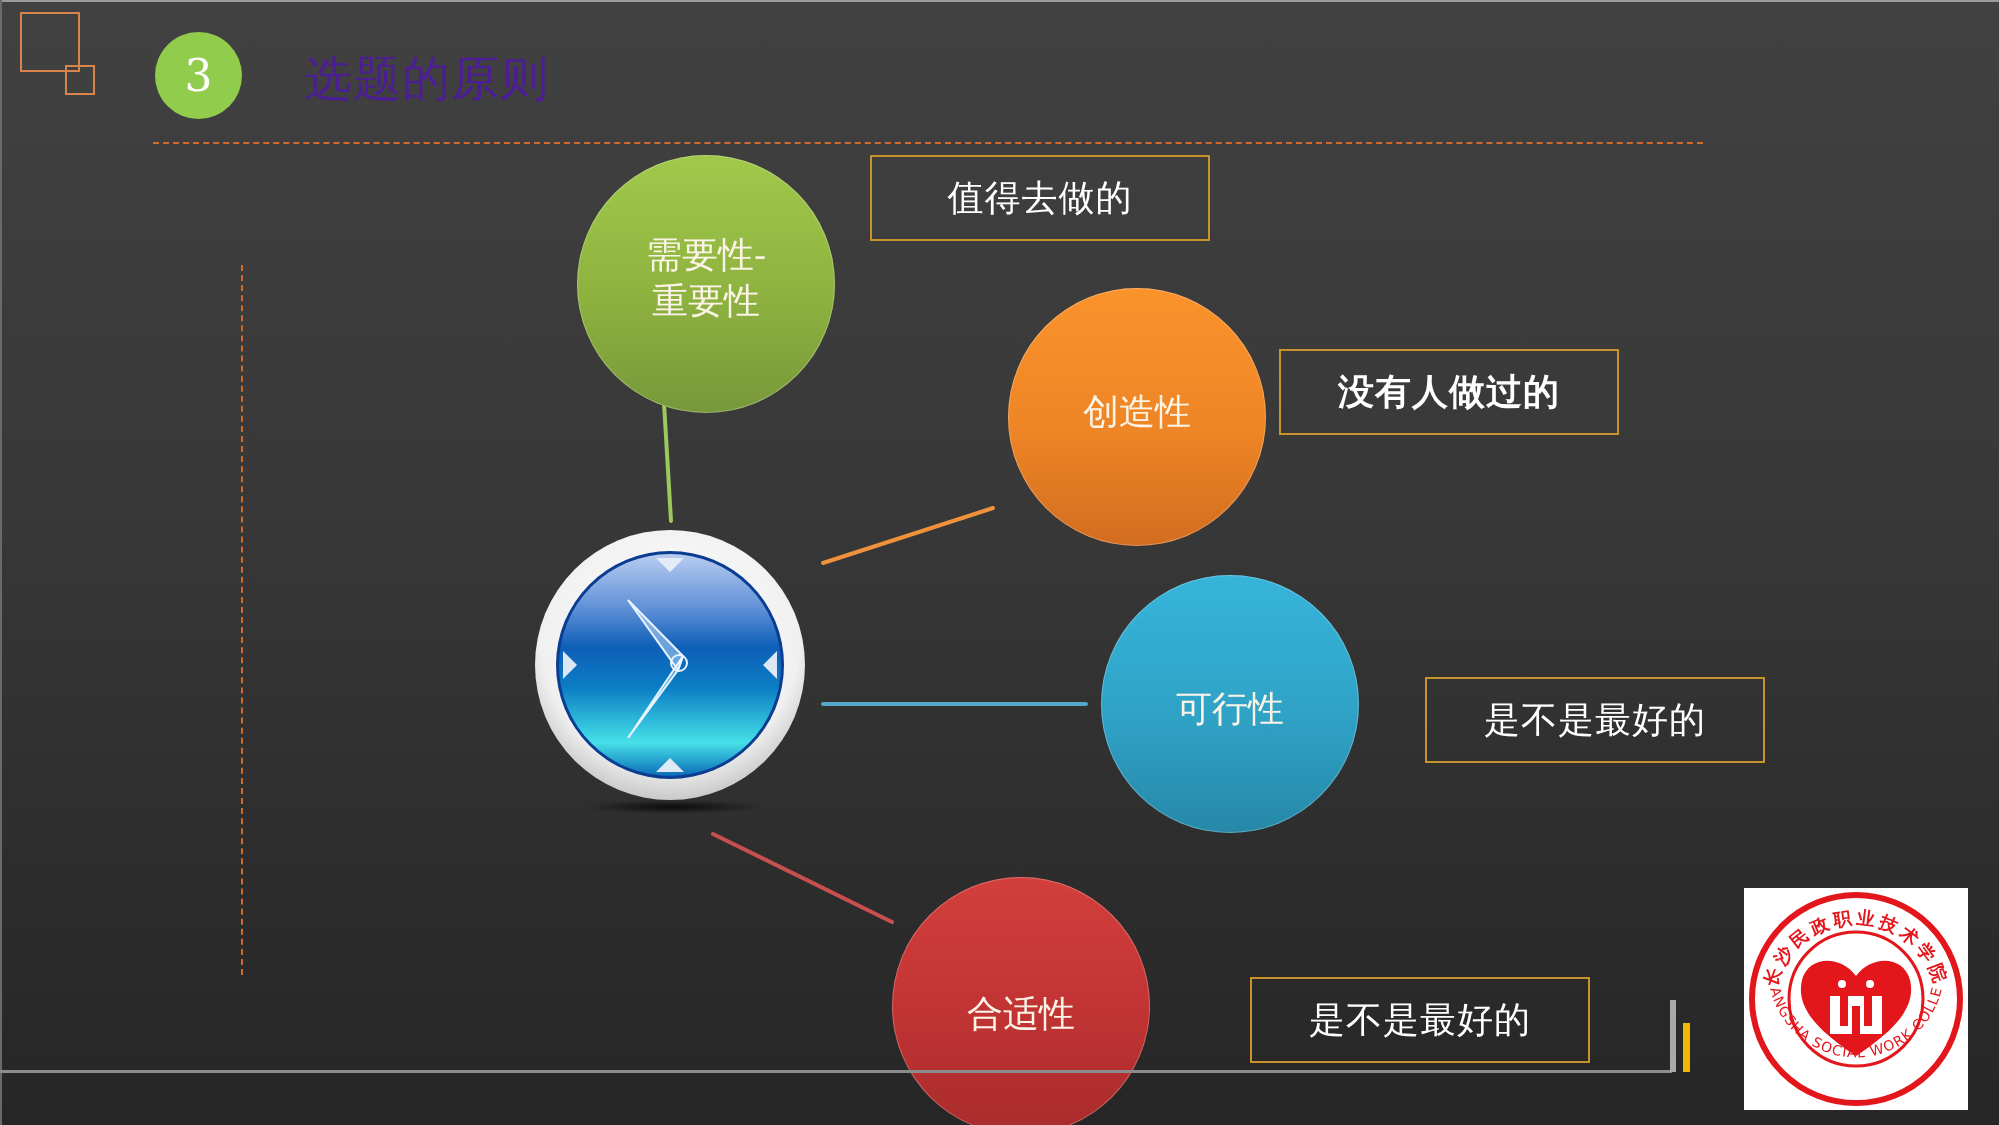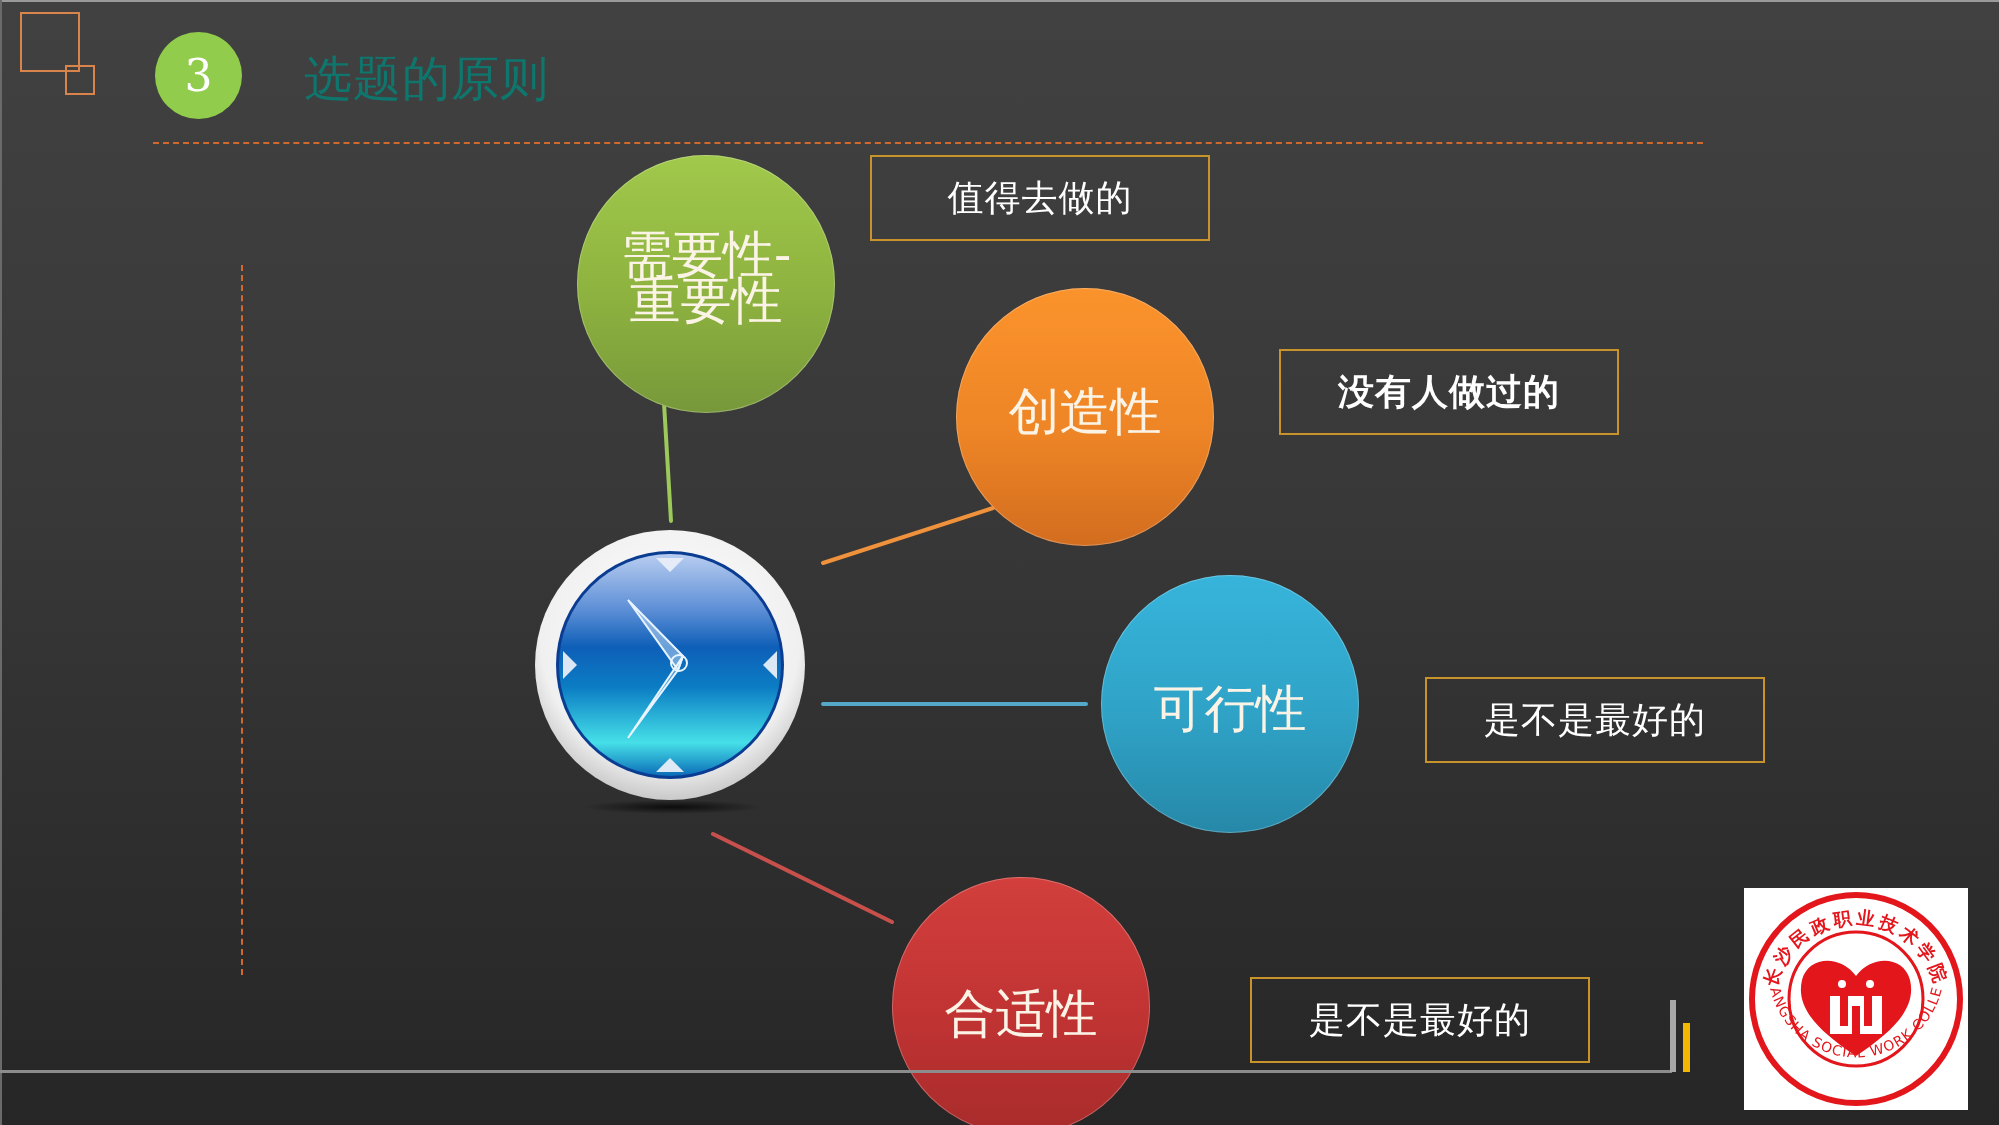--- a/index.html
+++ b/index.html
@@ -13,36 +13,36 @@
 
   .deco-sq-big { position: absolute; left: 20px; top: 12px; width: 56px; height: 56px; border: 2px solid #d9844a; box-sizing: content-box; }
   .deco-sq-small { position: absolute; left: 65px; top: 65px; width: 26px; height: 26px; border: 2px solid #d9844a; }
 
   .badge {
     position: absolute; left: 155px; top: 32px; width: 87px; height: 87px; border-radius: 50%;
     background: #92cc4c; color: #ffffff; font-size: 44px; line-height: 87px; text-align: center;
   }
   .title {
     position: absolute; left: 304px; top: 48px; font-size: 48px; line-height: 60px;
-    color: #0f766e; letter-spacing: 1px; white-space: nowrap;
+    color: #4c1d95; letter-spacing: 1px; white-space: nowrap;
   }
   .hdash { position: absolute; left: 153px; top: 142px; width: 1550px; height: 0; border-top: 2px dashed #d2692c; }
   .vdash { position: absolute; left: 241px; top: 265px; width: 0; height: 710px; border-left: 2px dashed #d2692c; }
 
   .connectors { position: absolute; left: 0; top: 0; width: 1999px; height: 1125px; }
 
   .node {
     position: absolute; width: 258px; height: 258px; border-radius: 50%;
     display: flex; align-items: center; justify-content: center; flex-direction: column;
-    color: #fbf4e6; font-size: 51px; line-height: 46px; text-align: center;
+    color: #fbf4e6; font-size: 36px; line-height: 46px; text-align: center;
     box-shadow: inset 0 0 0 1px rgba(255,255,255,0.25);
   }
   .node span { display: block; white-space: nowrap; }
   .node-green { left: 577px; top: 155px; background: linear-gradient(to bottom, #a1c94b 0%, #8db23f 55%, #77983a 100%); }
-  .node-orange { left: 956px; top: 288px; background: linear-gradient(to bottom, #fb932c 0%, #ee8526 55%, #d36d1f 100%); }
+  .node-orange { left: 1008px; top: 288px; background: linear-gradient(to bottom, #fb932c 0%, #ee8526 55%, #d36d1f 100%); }
   .node-blue { left: 1101px; top: 575px; background: linear-gradient(to bottom, #37b4db 0%, #2fa2c6 55%, #2688a8 100%); }
   .node-red { left: 892px; top: 877px; background: linear-gradient(to bottom, #d23f3c 0%, #c03333 55%, #a82b2b 100%); }
   .node-green .label-wrap { margin-top: -12px; }
   .node-orange .label-wrap { margin-top: -10px; }
   .node-blue .label-wrap { margin-top: 10px; }
   .node-red .label-wrap { margin-top: 16px; }
 
   .desc-box {
     position: absolute; width: 340px; height: 86px; border: 2px solid #c8932a; box-sizing: border-box;
     display: flex; align-items: center; justify-content: center;

